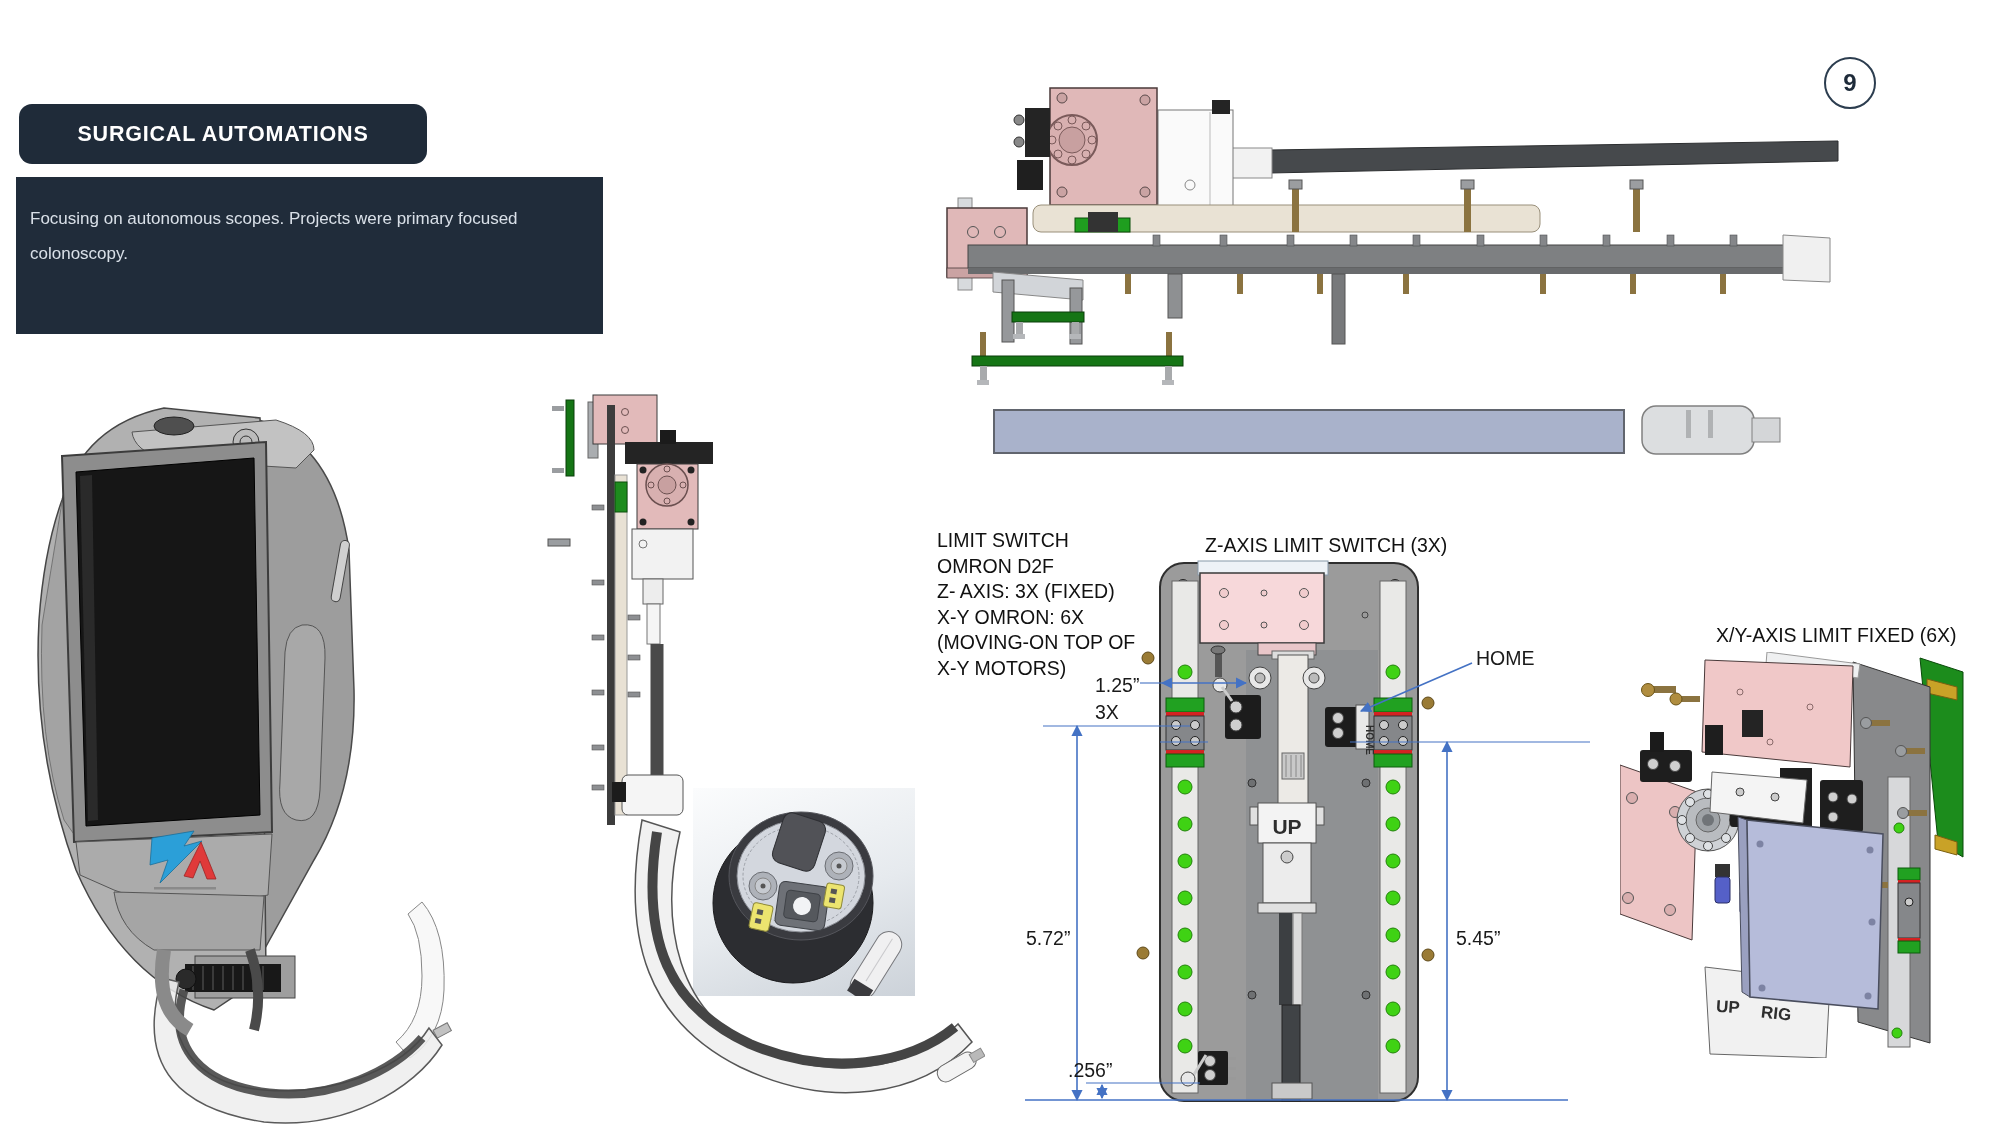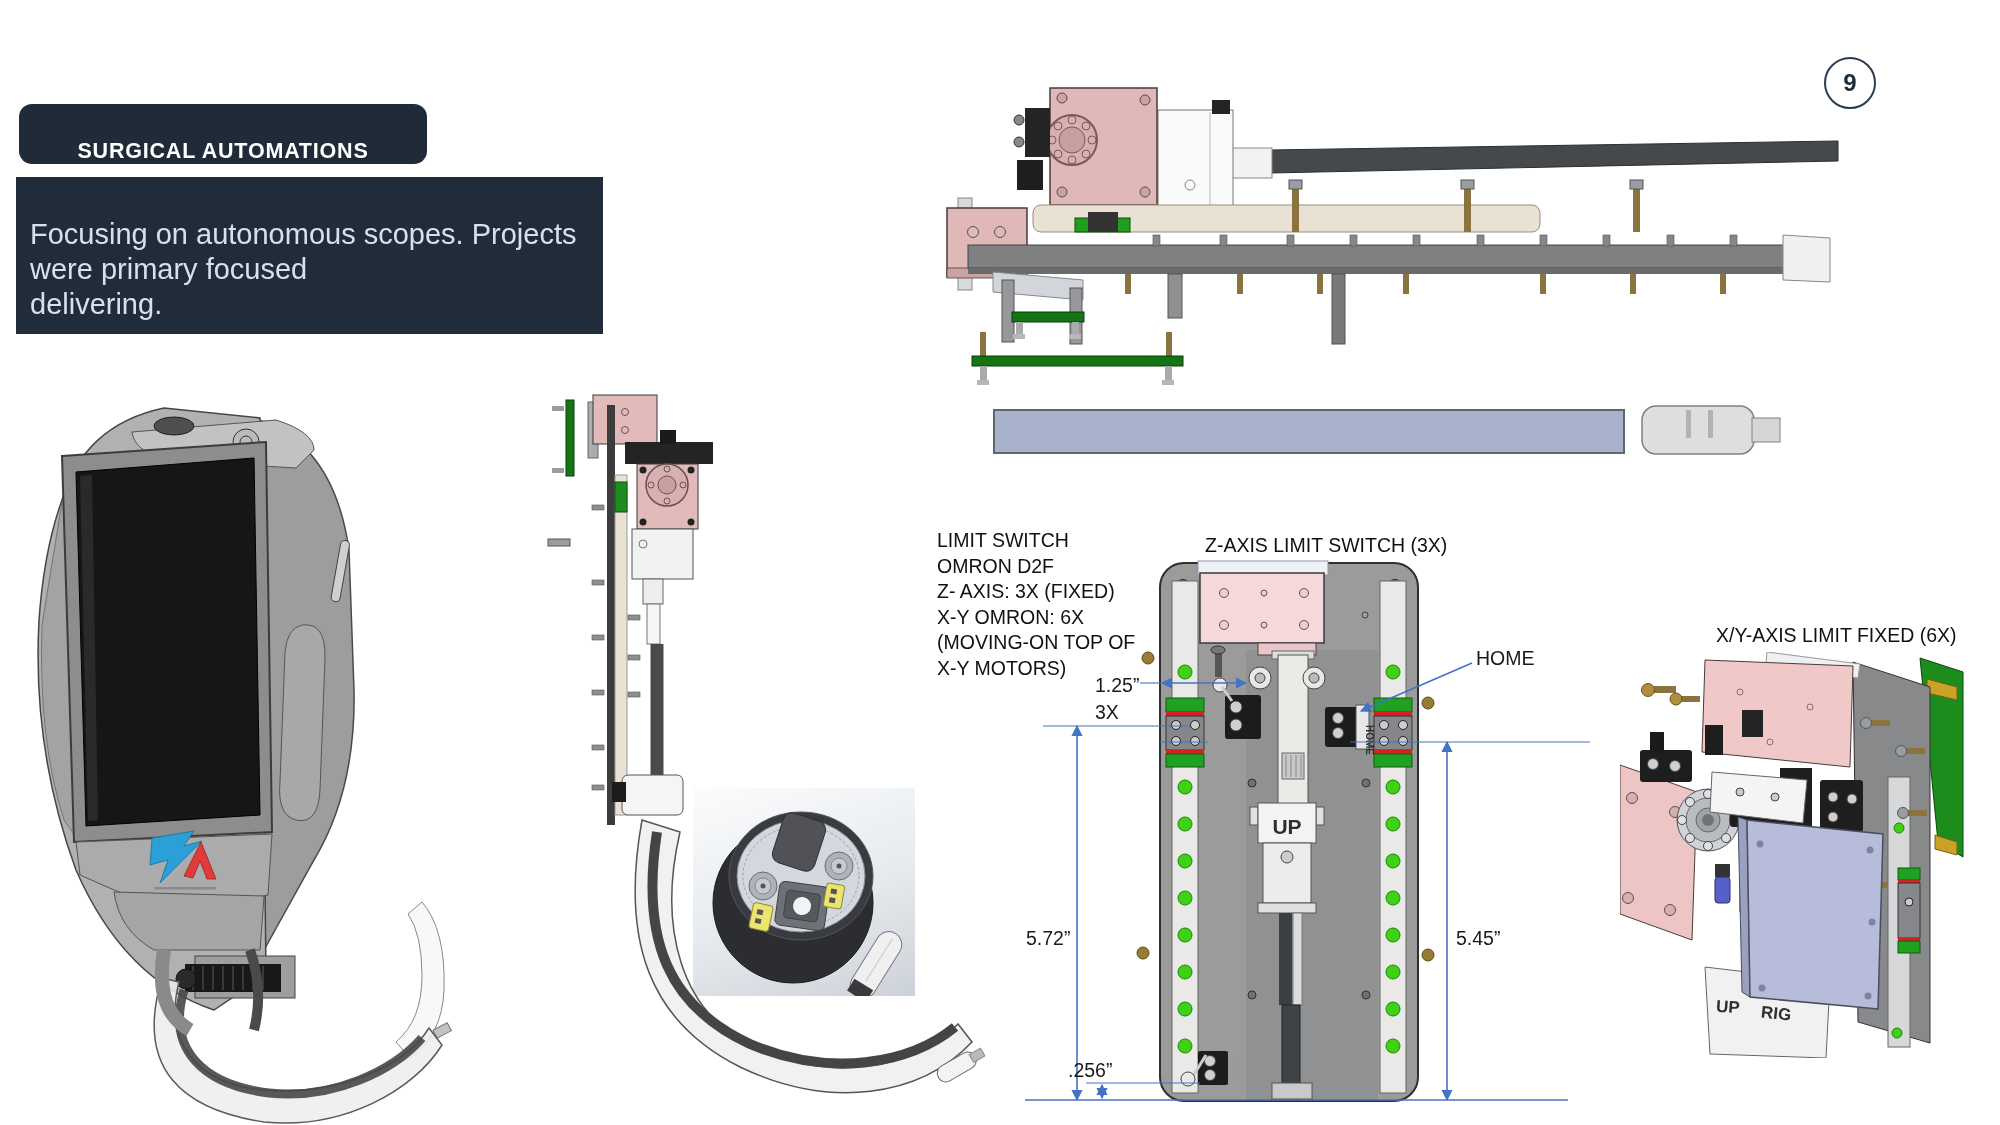--- a/index.html
+++ b/index.html
@@ -1,23 +1,23 @@
 <!DOCTYPE html>
 <html><head>
 <meta charset="utf-8">
 <style>
   html,body{margin:0;padding:0;background:#ffffff;}
   #stage{position:relative;width:2000px;height:1125px;background:#ffffff;overflow:hidden;
          font-family:"Liberation Sans",sans-serif;}
   .abs{position:absolute;}
   .badge{left:19px;top:104px;width:408px;height:60px;background:#1f2b39;border-radius:13px;
-         display:flex;align-items:flex-end;justify-content:center;color:#ffffff;
+         display:flex;align-items:center;justify-content:center;color:#ffffff;
          font-weight:800;font-size:21.5px;letter-spacing:.8px;}
   .desc{left:16px;top:177px;width:587px;height:157px;background:#202c3a;color:#d9e0e8;
-        font-size:29px;line-height:35px;padding:40px 0 0 14px;box-sizing:border-box;font-weight:400;}
+        font-size:17px;line-height:35px;padding:24px 0 0 14px;box-sizing:border-box;font-weight:400;}
   .pageno{left:1824px;top:57px;width:52px;height:52px;border:2px solid #2c3d4f;border-radius:50%;
           display:flex;align-items:center;justify-content:center;color:#1e2b3a;
           font-size:24px;font-weight:700;box-sizing:border-box;}
   .callout{font-size:19.5px;line-height:25.5px;color:#111111;}
   .ctitle{font-size:19.5px;color:#111111;white-space:nowrap;text-align:center;}
   .inset{left:693px;top:788px;width:222px;height:208px;
          background:linear-gradient(160deg,#fbfcfd 0%,#e6eaee 55%,#ccd2d9 100%);}
   svg text.dim{font-family:"Liberation Sans",sans-serif;font-size:19.5px;fill:#1a1a1a;}
   svg text.part{font-family:"Liberation Sans",sans-serif;font-weight:bold;fill:#2e2e2e;}
 </style>
@@ -25,21 +25,21 @@
 <body>
 
 <div id="stage">
 
   <div class="abs badge">
     <span>SURGICAL AUTOMATIONS</span>
   </div>
 
   <div class="abs desc">
     <div>Focusing on autonomous scopes. Projects were primary focused</div>
-    <div>delivering.</div>
+    <div>colonoscopy.</div>
   </div>
 
   <div class="abs pageno">
     <span>9</span>
   </div>
 
   <svg class="abs" style="left:940px;top:40px" width="900" height="430" viewBox="0 0 900 430">
     <g>
       <polygon points="330,110 898,101 898,121 330,133" fill="#46494c" stroke="#2b2d2f" stroke-width="1"></polygon>
     </g>

